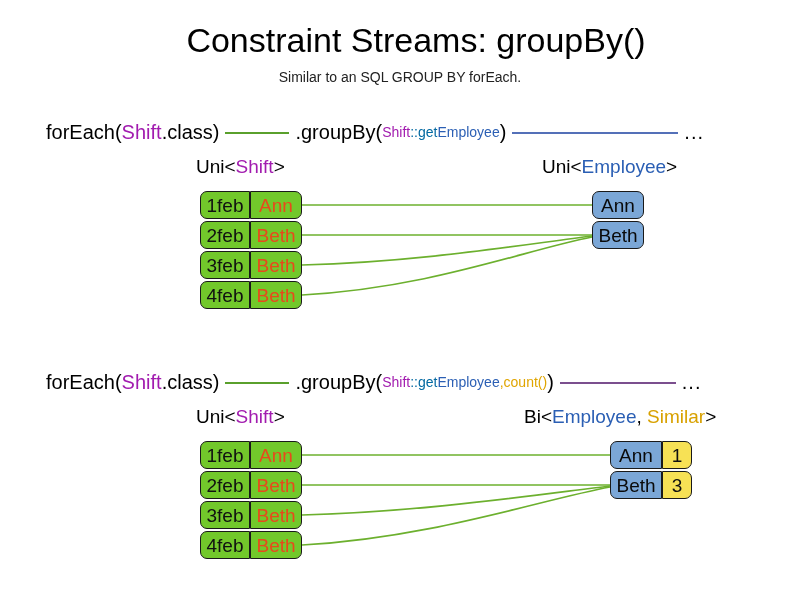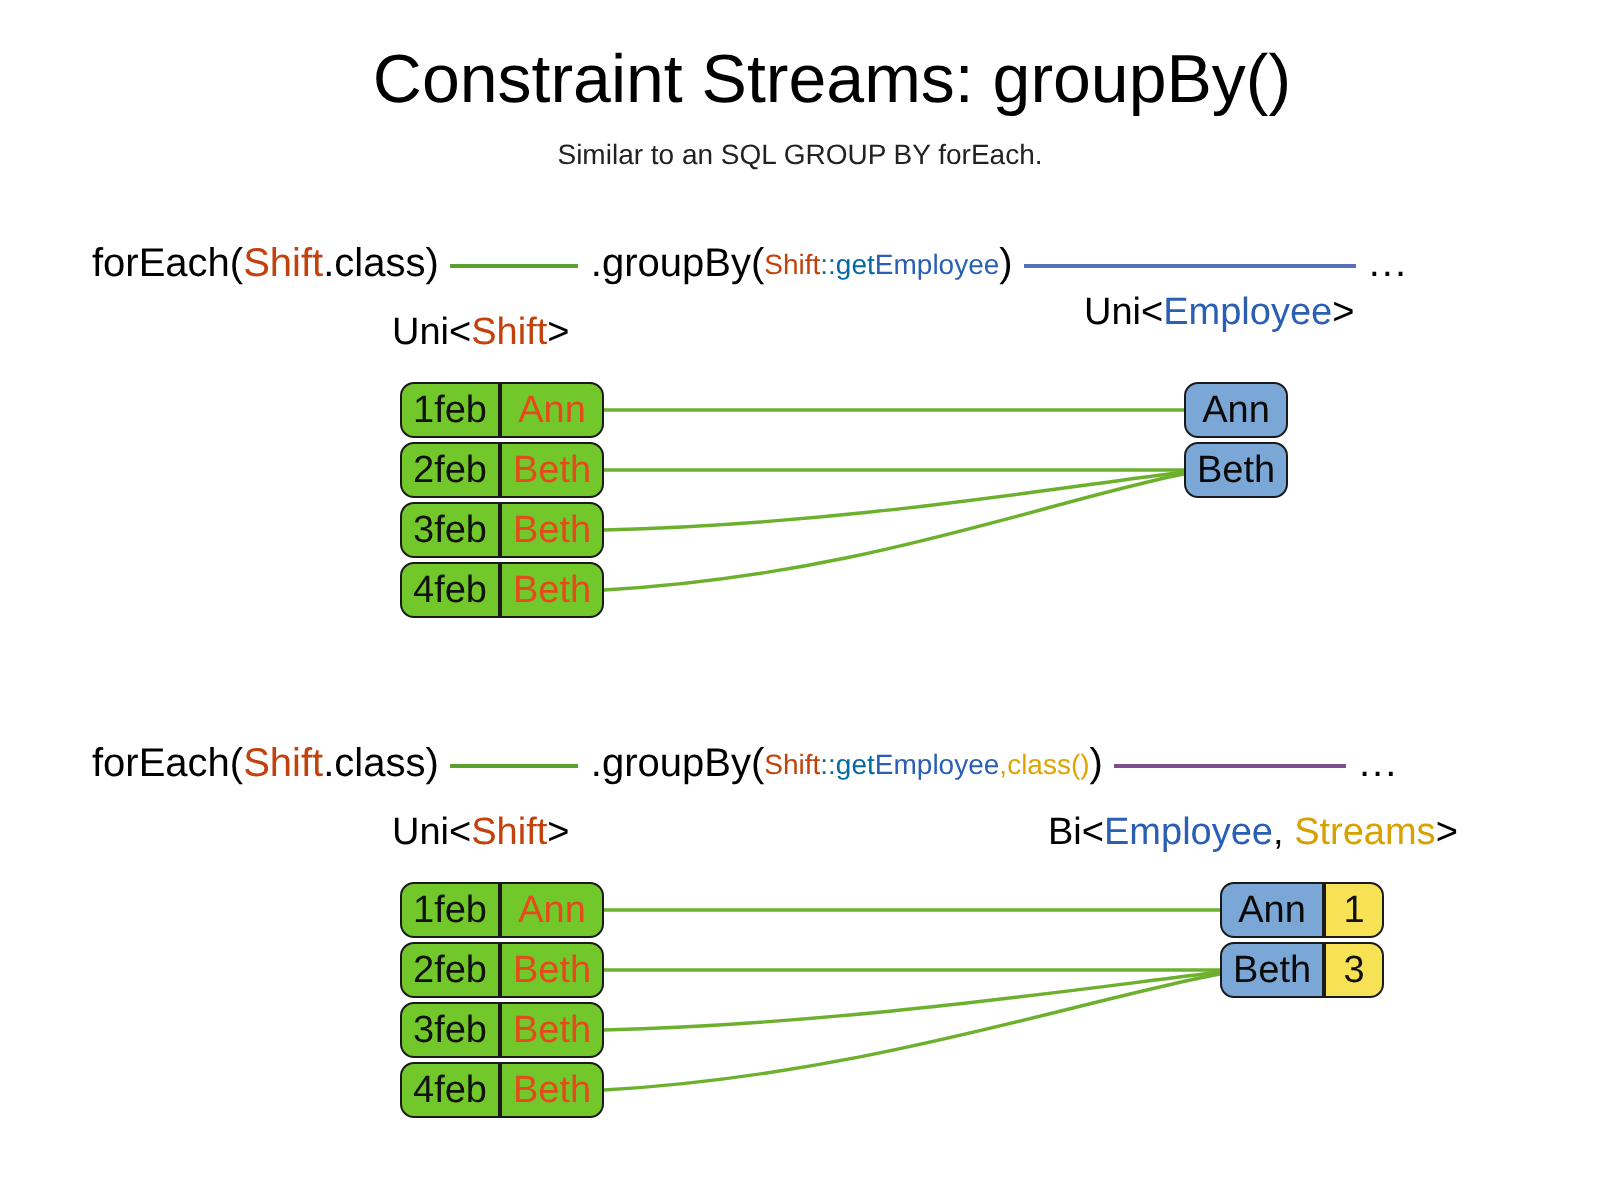--- a/index.html
+++ b/index.html
@@ -50,21 +50,21 @@
     display: flex;
     align-items: center;
     font-size: 20px;
     line-height: 28px;
     white-space: nowrap;
     color: #000000;
   }
   .code-line .small {
     font-size: 14px;
   }
-  .tok-shift   { color: #c2410c; }
+  .tok-shift   { color: #a21caf; }
   .tok-emp     { color: #2b5fb4; }
   .tok-int     { color: #d8a100; }
   .tok-count   { color: #e0a500; }
   .tok-plain   { color: #0369a1; }
 
   .connector {
     display: inline-block;
     height: 0;
     border-top: 2px solid #000;
     margin: 0 6px;
@@ -161,21 +161,21 @@
     <span class="small tok-plain">::get</span>
     <span class="small tok-emp">Employee</span>
     <span>)</span>
   <span class="connector conn-blue" style="width:166px;"></span>
   <span class="ellipsis">...</span>
 </div>
 
 <div class="type-label" style="left:196px; top:155px;">
   <span>Uni&lt;</span><span class="tok-shift">Shift</span><span>&gt;</span>
 </div>
-<div class="type-label" style="left:542px; top:145px;">
+<div class="type-label" style="left:542px; top:155px;">
   <span>Uni&lt;</span><span class="tok-emp">Employee</span><span>&gt;</span>
 </div>
 
 <div class="tuple" style="left:200px; top:191px;">
   <div class="cell cell-left cell-green" style="width:50px;">1feb</div>
   <div class="cell cell-right cell-green-name" style="width:52px;">Ann</div>
 </div>
 <div class="tuple" style="left:200px; top:221px;">
   <div class="cell cell-left cell-green" style="width:50px;">2feb</div>
   <div class="cell cell-right cell-green-name" style="width:52px;">Beth</div>
@@ -199,31 +199,31 @@
 <div class="code-line" style="top:368px;">
   <span>forEach(</span>
     <span class="tok-shift">Shift</span>
     <span>.class)</span>
   <span class="connector conn-green" style="width:64px;"></span>
   <span>.groupBy(</span>
     <span class="small tok-shift">Shift</span>
     <span class="small tok-plain">::get</span>
     <span class="small tok-emp">Employee</span>
     <span class="small tok-count">, </span>
-    <span class="small tok-count">class()</span>
+    <span class="small tok-count">count()</span>
     <span>)</span>
   <span class="connector conn-purple" style="width:116px;"></span>
   <span class="ellipsis">...</span>
 </div>
 
 <div class="type-label" style="left:196px; top:405px;">
   <span>Uni&lt;</span><span class="tok-shift">Shift</span><span>&gt;</span>
 </div>
 <div class="type-label" style="left:524px; top:405px;">
-  <span>Bi&lt;</span><span class="tok-emp">Employee</span><span>, </span><span class="tok-int">Streams</span><span>&gt;</span>
+  <span>Bi&lt;</span><span class="tok-emp">Employee</span><span>, </span><span class="tok-int">Similar</span><span>&gt;</span>
 </div>
 
 <div class="tuple" style="left:200px; top:441px;">
   <div class="cell cell-left cell-green" style="width:50px;">1feb</div>
   <div class="cell cell-right cell-green-name" style="width:52px;">Ann</div>
 </div>
 <div class="tuple" style="left:200px; top:471px;">
   <div class="cell cell-left cell-green" style="width:50px;">2feb</div>
   <div class="cell cell-right cell-green-name" style="width:52px;">Beth</div>
 </div>

